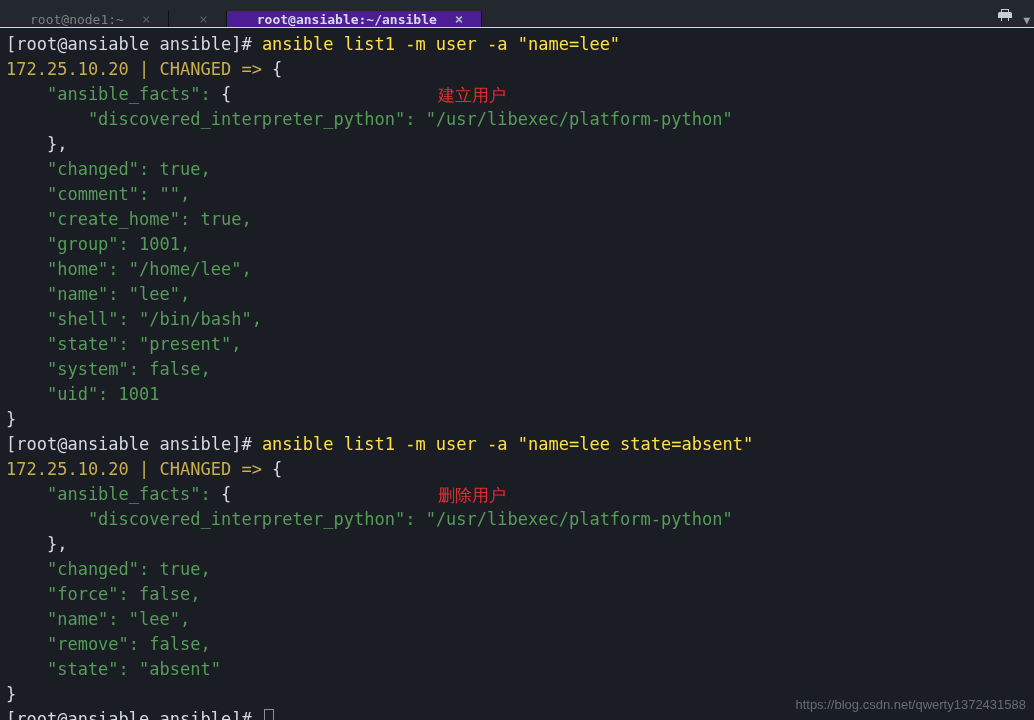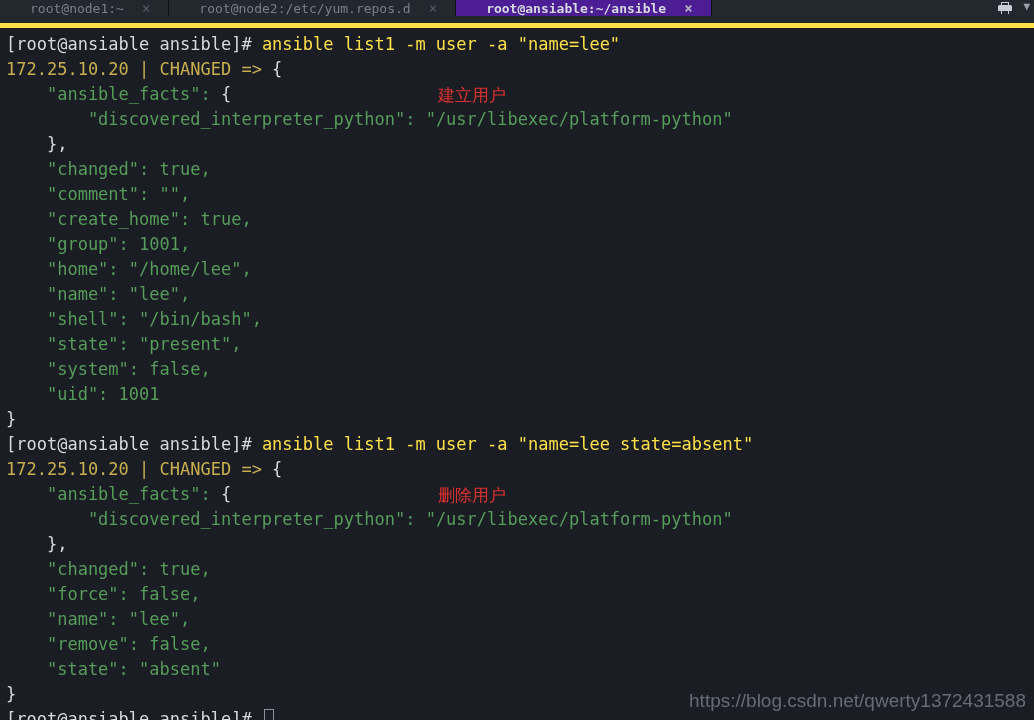--- a/index.html
+++ b/index.html
@@ -8,22 +8,22 @@
   height: 720px;
   background: #1a1d23;
   font-family: "Consolas", "Monaco", monospace;
   font-size: 17px;
   overflow: hidden;
 }
 .tab-bar {
   height: 28px;
   background: #23272e;
   display: flex;
-  align-items: flex-start;
-  border-bottom: 5px solid #fde047;
+  align-items: flex-end;
+  border-bottom: 1px solid #fde047;
 }
 .tab {
   display: flex;
   align-items: center;
   padding: 0 18px 0 30px;
   color: #7a7f8a;
   font-size: 13px;
   border-right: 1px solid #0e0f12;
   gap: 18px;
   cursor: pointer;
@@ -77,35 +77,34 @@
   height: 18px;
   border: 1px solid #8a8f99;
   vertical-align: -2px;
   margin-left: 2px;
 }
 .watermark {
   position: absolute;
   right: 8px;
   bottom: 8px;
   color: #7a7f8a;
-  font-size: 19px;
+  font-size: 13px;
   opacity: 0.8;
   font-family: Arial, sans-serif;
 }
 </style>
 </head>
 <body>
 
 <div class="tab-bar">
   <div class="tab">
     <span>root@node1:~</span>
     <span class="close">×</span>
   </div>
   <div class="tab">
-    <span>root@node2:/etc/yum.repos.d</span>
     <span class="close">×</span>
   </div>
   <div class="tab active">
     <span>root@ansiable:~/ansible</span>
     <span class="close">×</span>
   </div>
   <div class="tab-spacer"></div>
   <div class="tab-icons">
     <span>
       <svg width="16" height="16" viewBox="0 0 16 16">

